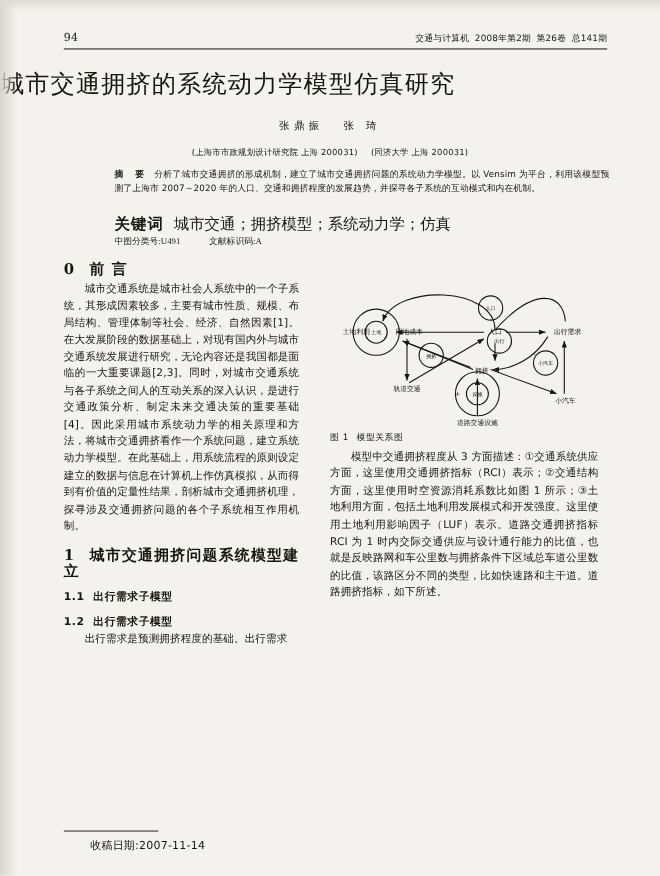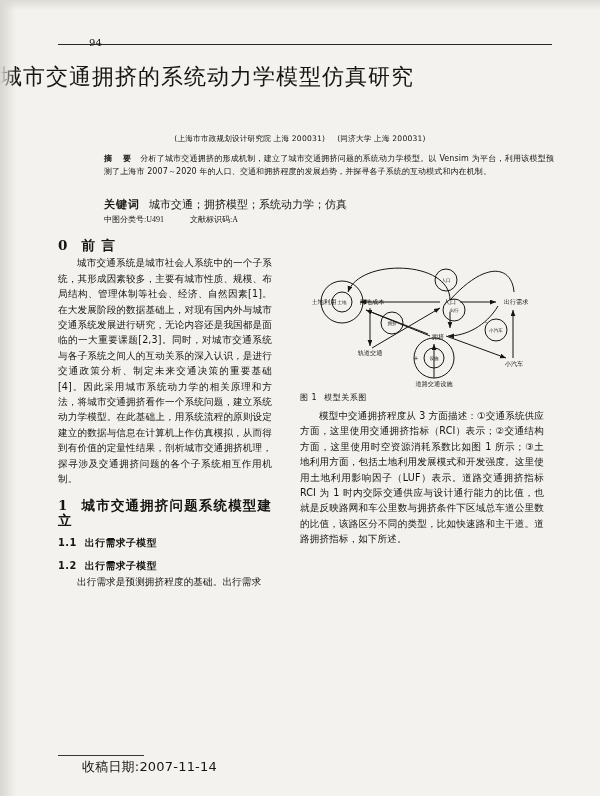--- a/index.html
+++ b/index.html
@@ -10,24 +10,24 @@
     color:#17150f;
     position:relative;
     overflow:hidden;
   }
   .page{
     position:absolute;inset:0;
     background:#f3f2ef;
   }
   
   .runhead{
-    position:absolute;left:58px;right:48px;top:37px;
+    position:absolute;left:58px;right:48px;top:24px;
     height:16px;
-    display:flex;justify-content:space-between;
-    font-size:8.5px;letter-spacing:.2px;margin-left:31px;
+    display:flex;align-items:flex-end;justify-content:space-between;
+    font-size:8.5px;letter-spacing:.2px;
   }
   .runhead .folio{font-size:10px;font-family:"DejaVu Serif","Liberation Serif",serif;}
   .runhead .journal{font-size:8px;white-space:nowrap;}
   .runhead .journal span{margin-left:5px;}
   .rule{
     position:absolute;left:58px;right:48px;top:44px;
     border-top:1.1px solid #2a2822;
   }
   
   .title{
@@ -49,21 +49,21 @@
   .affil .sep{display:inline-block;width:12px;}
   
   .abstract{
     position:absolute;left:104px;right:46px;top:152px;
     font-size:8px;line-height:13.2px;text-align:justify;
     letter-spacing:.1px;
   }
   .abstract .lbl{font-weight:bold;letter-spacing:4px;margin-right:5px;}
   .kw{
     position:absolute;left:104px;right:46px;top:198px;
-    font-size:11px;line-height:13px;
+    font-size:14px;line-height:13px;
   }
   .kw .lbl{font-weight:bold;letter-spacing:1px;margin-right:9px;}
   .clc{
     position:absolute;left:104px;right:46px;top:213px;
     font-size:8px;line-height:13px;font-family:Liberation Serif, serif;
   }
   .clc .g2{margin-left:26px;}
   
   .col{
     position:absolute;top:238px;
@@ -86,21 +86,21 @@
   .h2 .num{margin-right:8px;}
   .p{margin:0;text-indent:19px;}
   .sect-top{margin-top:11px;}
   
   .footrule{
     position:absolute;left:58px;width:86px;bottom:40px;
     border-top:1px solid #3a372f;
   }
   .footnote{
     position:absolute;left:82px;bottom:20px;
-    font-size:13px;letter-spacing:.2px;
+    font-size:10px;letter-spacing:.2px;
   }
   
   .figure{
     position:absolute;left:300px;top:240px;width:244px;
   }
   .figcap{
     text-align:left;font-size:8px;margin-top:2px;letter-spacing:.5px;
   }
   .figcap .num{margin-right:7px;}
   svg{display:block;}
@@ -113,25 +113,31 @@
   .edge-t{position:absolute;left:0;right:0;top:0;height:10px;
      background:linear-gradient(180deg,#dcdad4,rgba(243,242,239,0));}
 </style>
 </head>
 <body>
 
 <div class="page">
 
   <div class="runhead">
     <div class="folio">94</div>
+    <div class="journal">
+      <span>交通与计算机</span><span>2008年第2期</span><span>第26卷</span><span>总141期</span>
+    </div>
   </div>
   <div class="rule"></div>
 
   <div class="title">城市交通拥挤的系统动力学模型仿真研究</div>
 
+  <div class="authors">
+    <span>张鼎振</span><span class="a2">张 琦</span>
+  </div>
 
   <div class="affil">
     <span>(上海市市政规划设计研究院  上海 200031)</span><span class="sep"></span><span>(同济大学  上海 200031)</span>
   </div>
 
   <div class="abstract">
     <span class="lbl">摘 要</span><span>分析了城市交通拥挤的形成机制，建立了城市交通拥挤问题的系统动力学模型。以 Vensim 为平台，利用该模型预测了上海市 2007～2020 年的人口、交通和拥挤程度的发展趋势，并探寻各子系统的互动模式和内在机制。</span>
   </div>
 
   <div class="kw">

